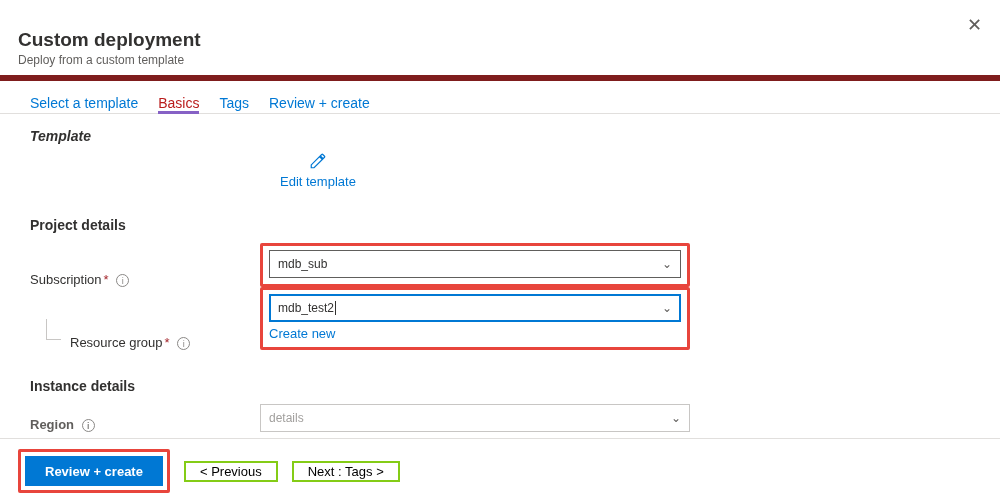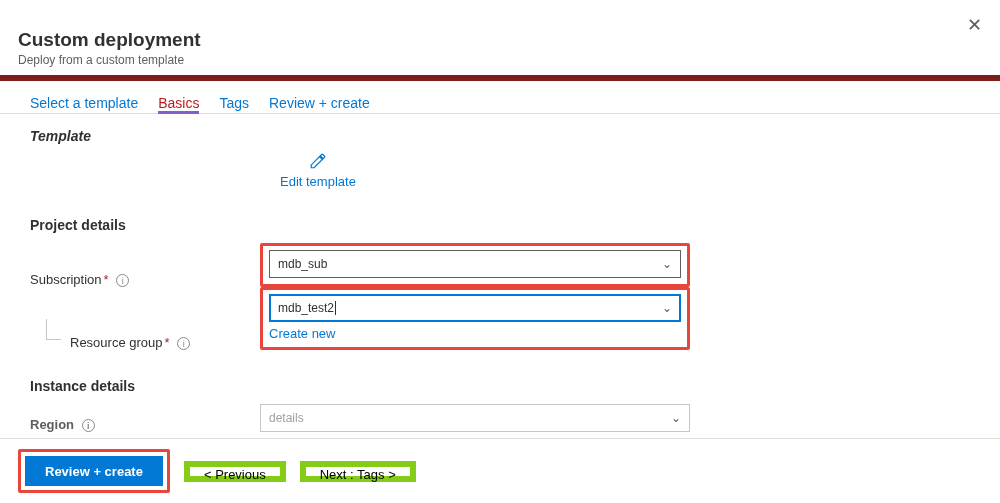--- a/index.html
+++ b/index.html
@@ -171,21 +171,21 @@
     color:#fff;
     border:none;
     height:30px;
     padding: 0 20px;
     font-size:13px;
     font-weight:600;
     cursor:pointer;
   }
   .btn-secondary {
     background:#fff;
-    border:6px solid #84cc16;
+    border:2px solid #84cc16;
     height:21px;
     padding: 0 14px;
     font-size:13px;
     cursor:pointer;
   }
   .text-cursor::after {
     content:"";
     display:inline-block;
     width:1px;height:14px;
     background:#323130;

